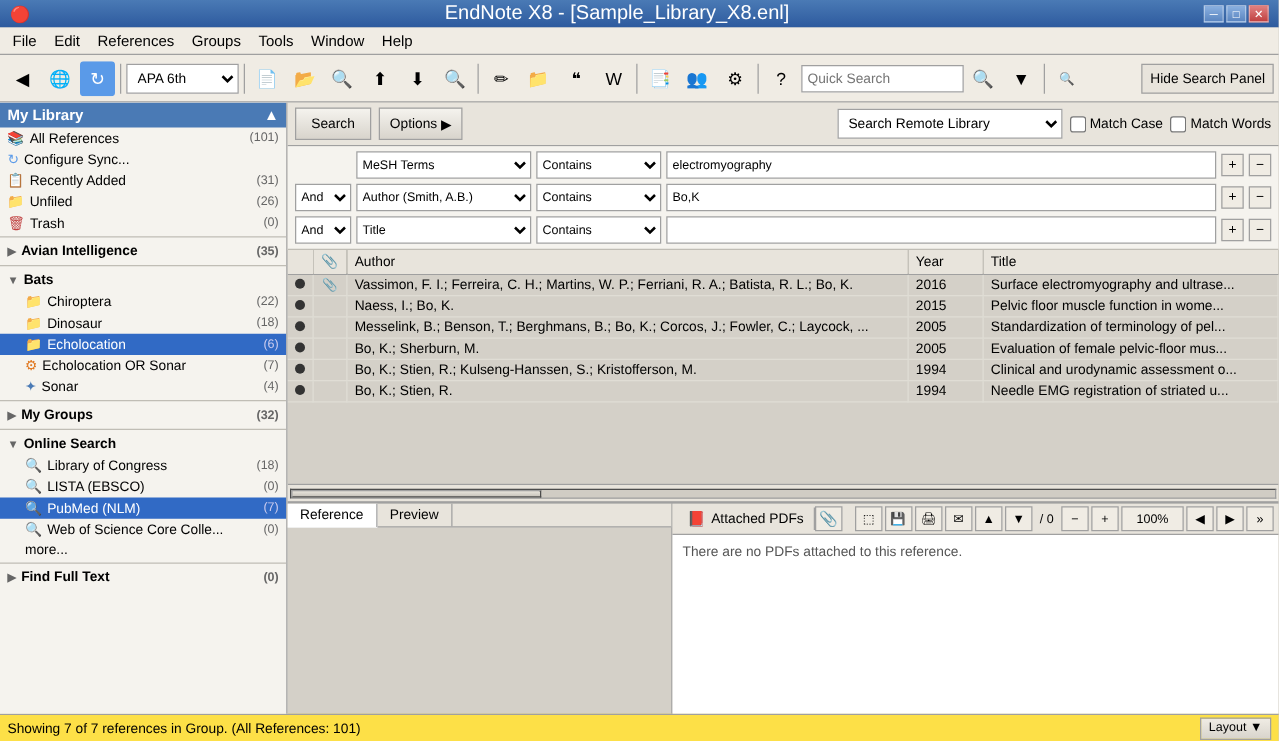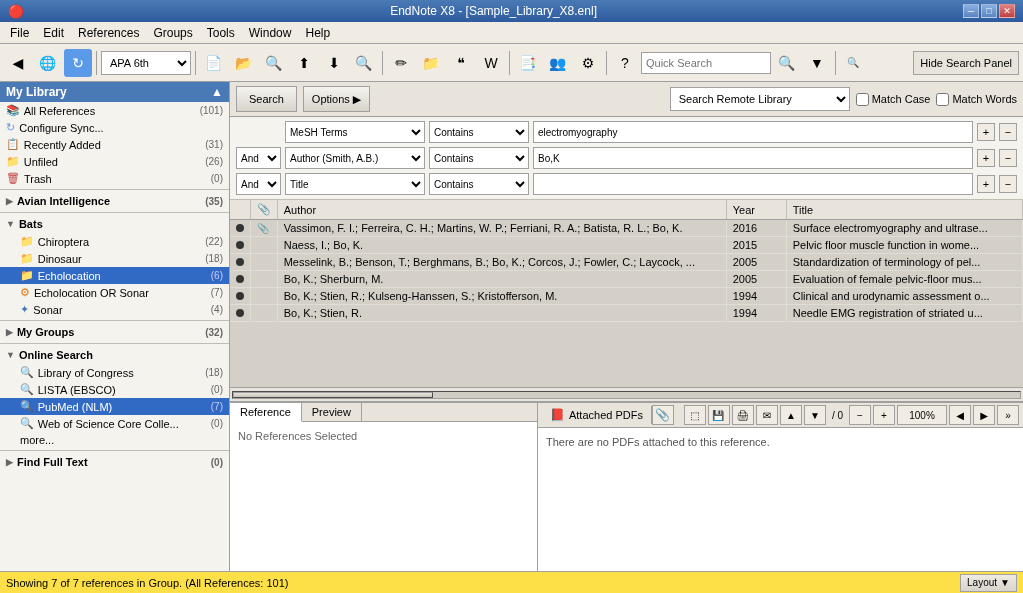--- a/index.html
+++ b/index.html
@@ -1,21 +1,21 @@
 <!DOCTYPE html>
 <html><head>
   <meta charset="utf-8">
   <style>
     * { box-sizing: border-box; margin: 0; padding: 0; }
     body { font-family: 'Segoe UI', Tahoma, Arial, sans-serif; font-size: 12px; background: #d4d0c8; user-select: none; overflow: hidden; }
     
     
     .title-bar { background: linear-gradient(to bottom, #4a7ab5, #2d5a9e); color: white; height: 22px; display: flex; align-items: center; justify-content: space-between; padding: 0 8px; font-size: 11px; }
     .title-bar-left { display: flex; align-items: center; gap: 4px; }
-    .title-bar-title { flex: 1; text-align: center; font-size: 12px; }
+    .title-bar-title { flex: 1; text-align: center; font-size: 16px; }
     .title-bar-controls { display: flex; gap: 2px; }
     .title-btn { width: 16px; height: 14px; border: 1px solid rgba(255,255,255,0.4); background: linear-gradient(to bottom, #8ab0e0, #5a85c0); color: white; font-size: 9px; display: flex; align-items: center; justify-content: center; cursor: pointer; }
     .title-btn.close { background: linear-gradient(to bottom, #e08080, #c04040); }
     
     
     .menu-bar { background: #f0ece4; border-bottom: 1px solid #a0a0a0; height: 22px; display: flex; align-items: center; padding: 0 4px; gap: 2px; }
     .menu-item { padding: 16px 6px; font-size: 12px; cursor: pointer; height: 20px; display: flex; align-items: center; }
     
     
     .toolbar { background: #f0ece4; border-bottom: 1px solid #a0a0a0; height: 38px; display: flex; align-items: center; padding: 2px 4px; gap: 2px; }
@@ -454,23 +454,20 @@
       </div>
     </div>
 
     <div class="bottom-panel">
 
       <div class="ref-detail">
         <div class="ref-tabs">
           <div class="ref-tab active">Reference</div>
           <div class="ref-tab">Preview</div>
         </div>
-        <div class="ref-content">
-          <span>No References Selected</span>
-        </div>
       </div>
 
       <div class="pdf-panel">
         <div class="pdf-toolbar">
           <div class="pdf-tab-area">
             <div class="pdf-tab">
               <span class="pdf-icon">📕</span>
               <span>Attached PDFs</span>
             </div>
             <div class="attach-btn">📎</div>

